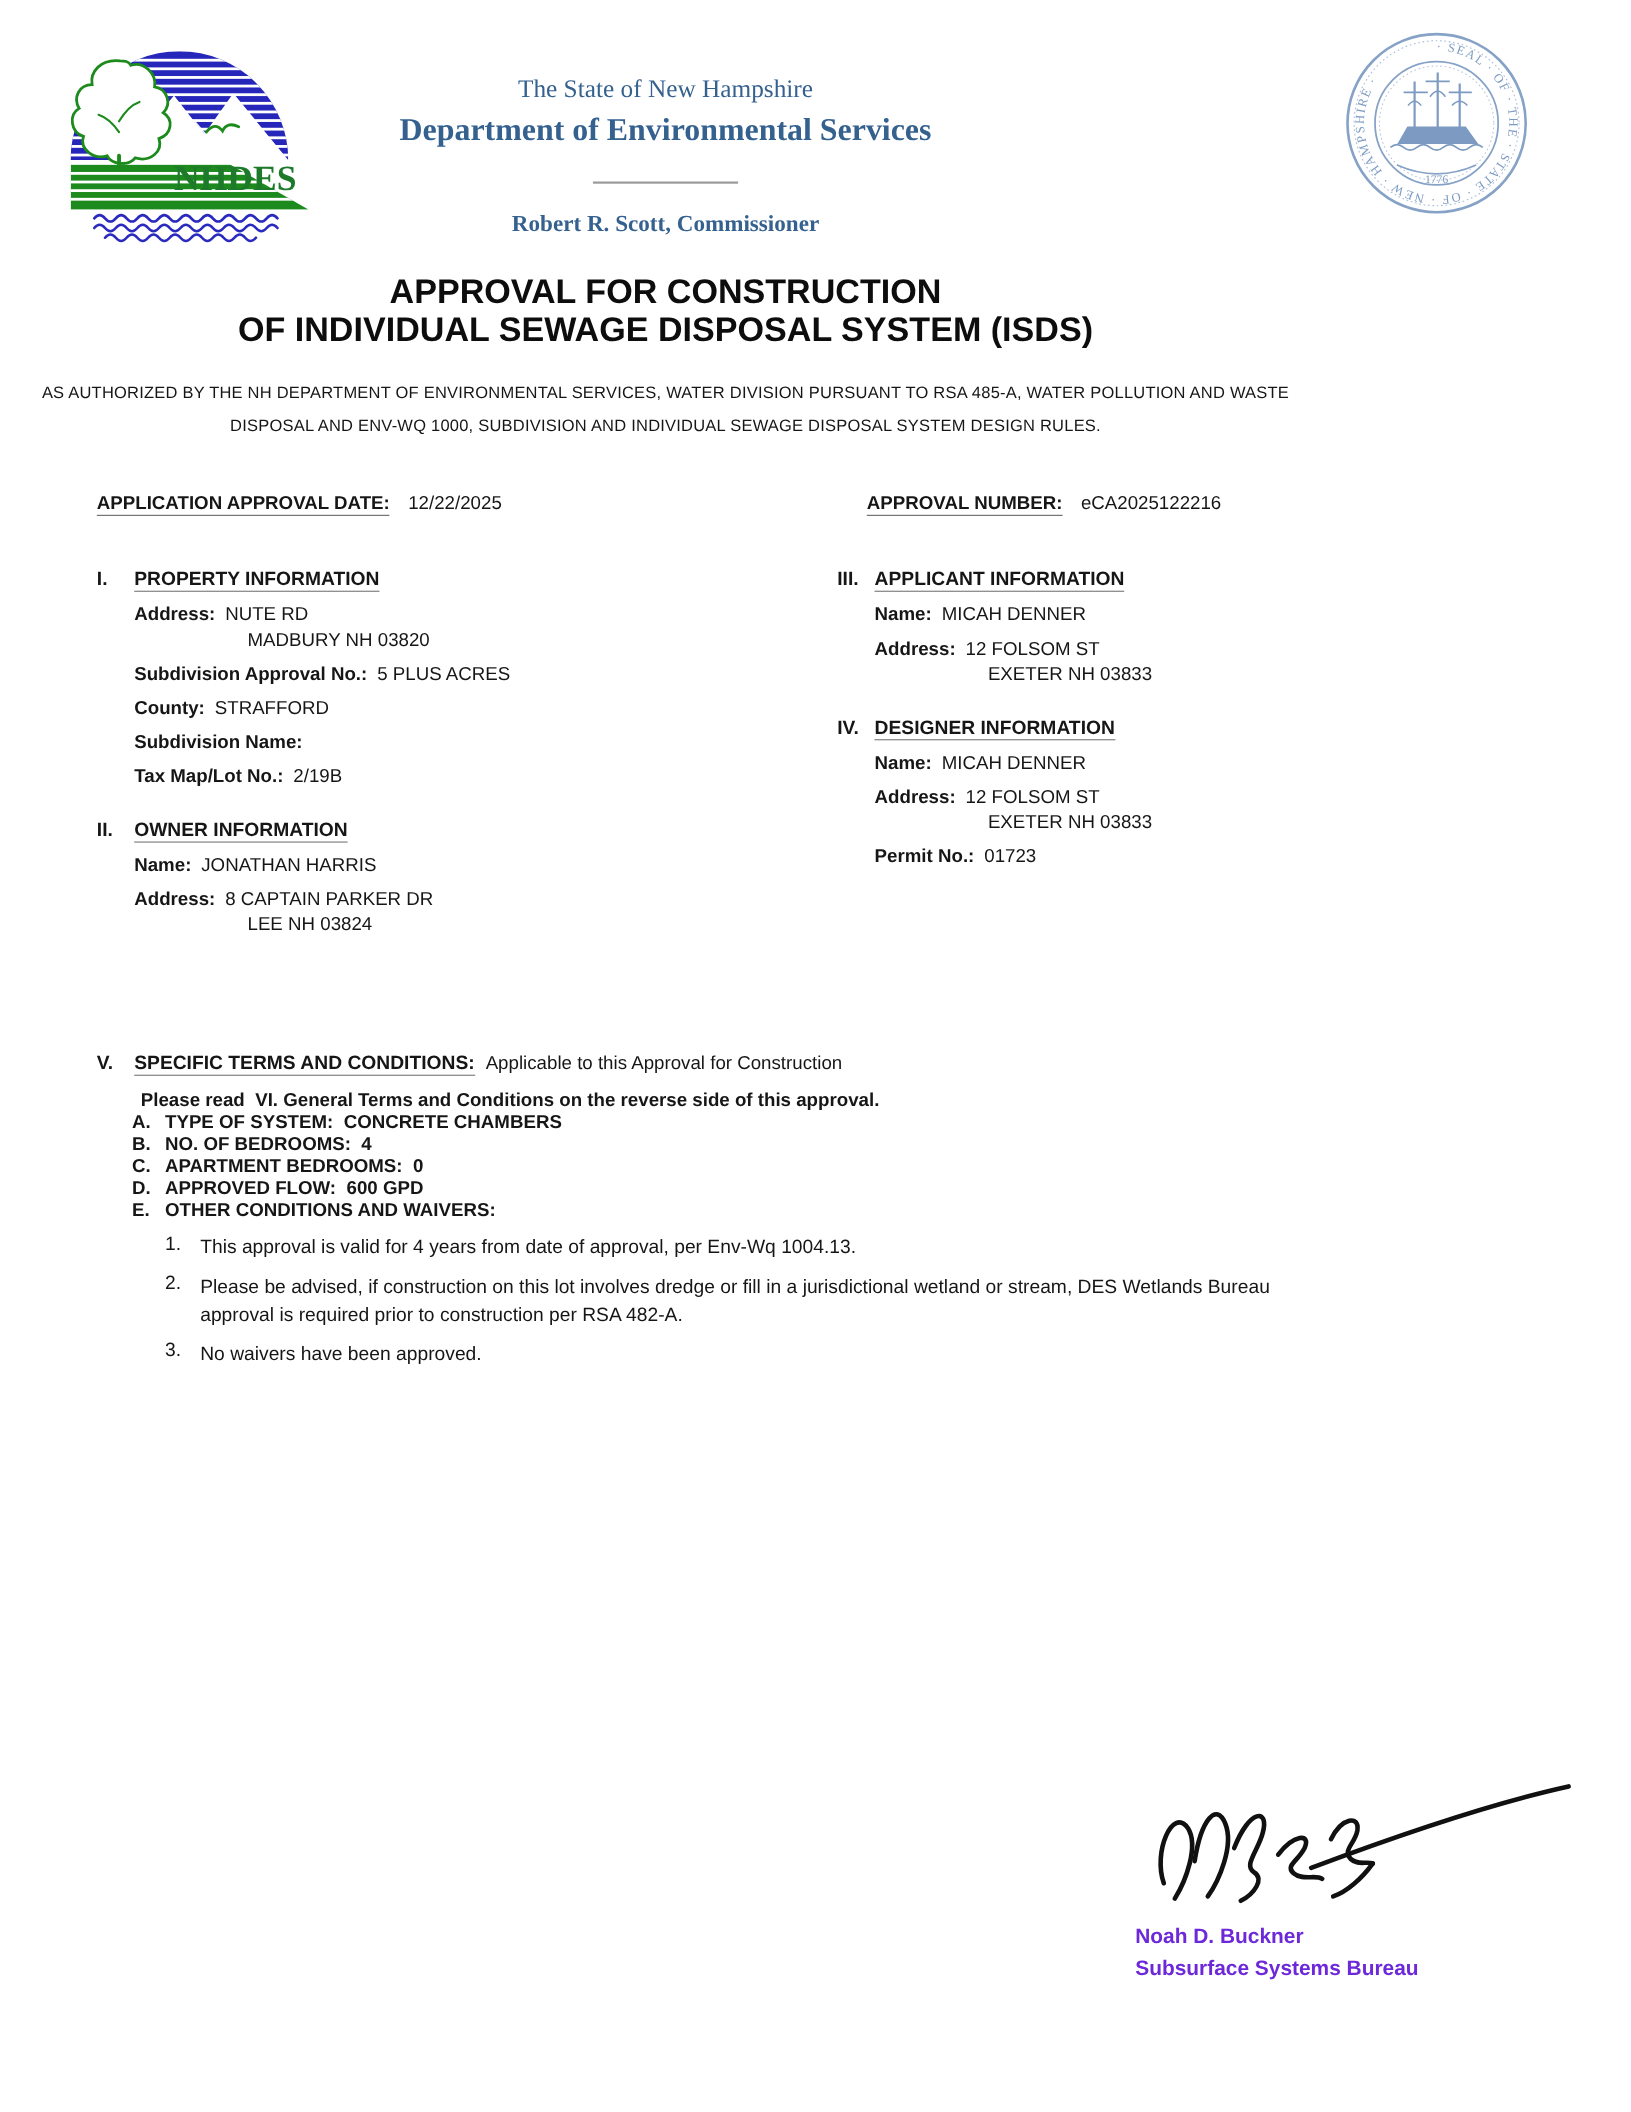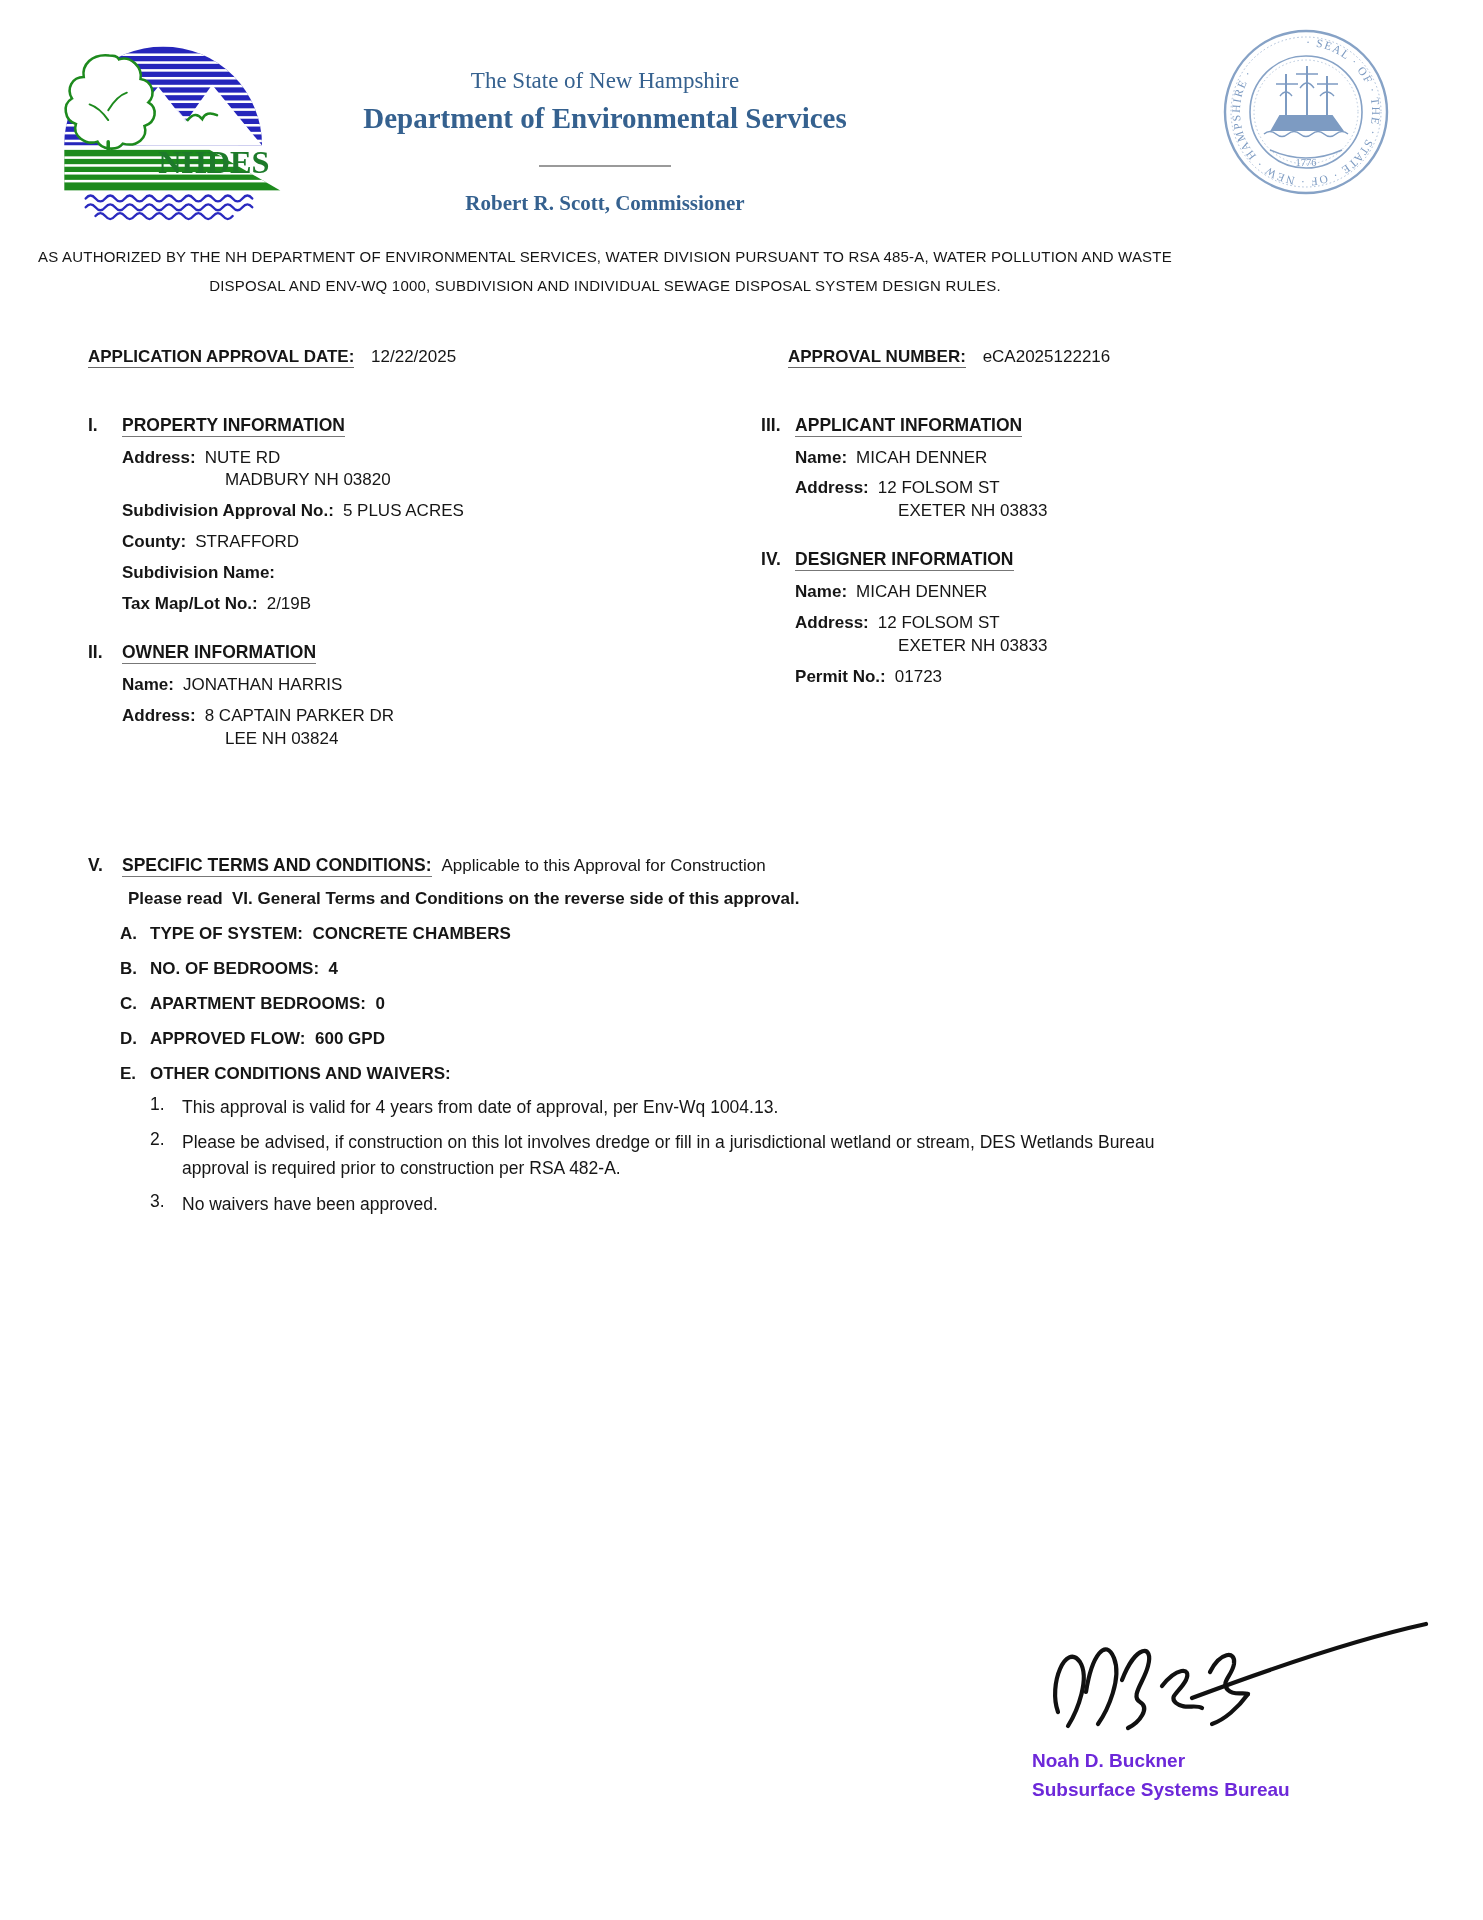--- a/index.html
+++ b/index.html
@@ -43,21 +43,21 @@
   .sec-body { margin-left:34px; margin-top:11px; }
   .info-row { font-size:17px; line-height:1.35; margin-bottom:8px; }
   .lbl { font-weight:bold; margin-right:9px; }
   .addr2 { margin-left:103px; }
 
   
   .terms { margin-left:88px; margin-top:78px; }
   .terms-head { font-size:17.5px; font-weight:bold; }
   .terms-note { font-weight:normal; margin-left:10px; font-size:17px; }
   .terms-read { margin-left:40px; margin-top:13px; font-size:17px; font-weight:bold; }
-  .sys-item { margin-left:32px; margin-top:15px; font-size:17px; font-weight:bold; }
+  .sys-item { margin-left:32px; font-size:17px; font-weight:bold; }
   .sys-letter { display:inline-block; min-width:30px; }
   .waivers { margin-left:62px; margin-top:10px; }
   .waiver { display:flex; margin-top:9px; font-size:17.5px; }
   .w-num { width:32px; flex:none; }
   .w-text { width:1180px; line-height:1.5; }
 
   
   .sig-art  { position:absolute; left:1042px; top:1612px; }
   .sig-text { position:absolute; left:1032px; top:1746px; font-size:19px; font-weight:bold; line-height:1.55; color:#6d28d9; }
 
@@ -157,20 +157,24 @@
 
   <div class="content">
 
     <div class="header-center">
       <div class="hdr-state">The State of New Hampshire</div>
       <div class="hdr-dept">Department of Environmental Services</div>
       <div class="hdr-divider"></div>
       <div class="hdr-comm">Robert R. Scott, Commissioner</div>
     </div>
 
+    <div class="doc-title">
+      <div>APPROVAL FOR CONSTRUCTION</div>
+      <div>OF INDIVIDUAL SEWAGE DISPOSAL SYSTEM (ISDS)</div>
+    </div>
 
     <div class="auth">AS AUTHORIZED BY THE NH DEPARTMENT OF ENVIRONMENTAL SERVICES, WATER DIVISION PURSUANT TO RSA 485-A, WATER POLLUTION AND WASTE DISPOSAL AND ENV-WQ 1000, SUBDIVISION AND INDIVIDUAL SEWAGE DISPOSAL SYSTEM DESIGN RULES.</div>
 
     <div class="meta-row">
       <div class="meta-left">
         <span class="meta-label">APPLICATION APPROVAL DATE:</span>
         <span class="meta-value">12/22/2025</span>
       </div>
       <div class="meta-right">
         <span class="meta-label">APPROVAL NUMBER:</span>

